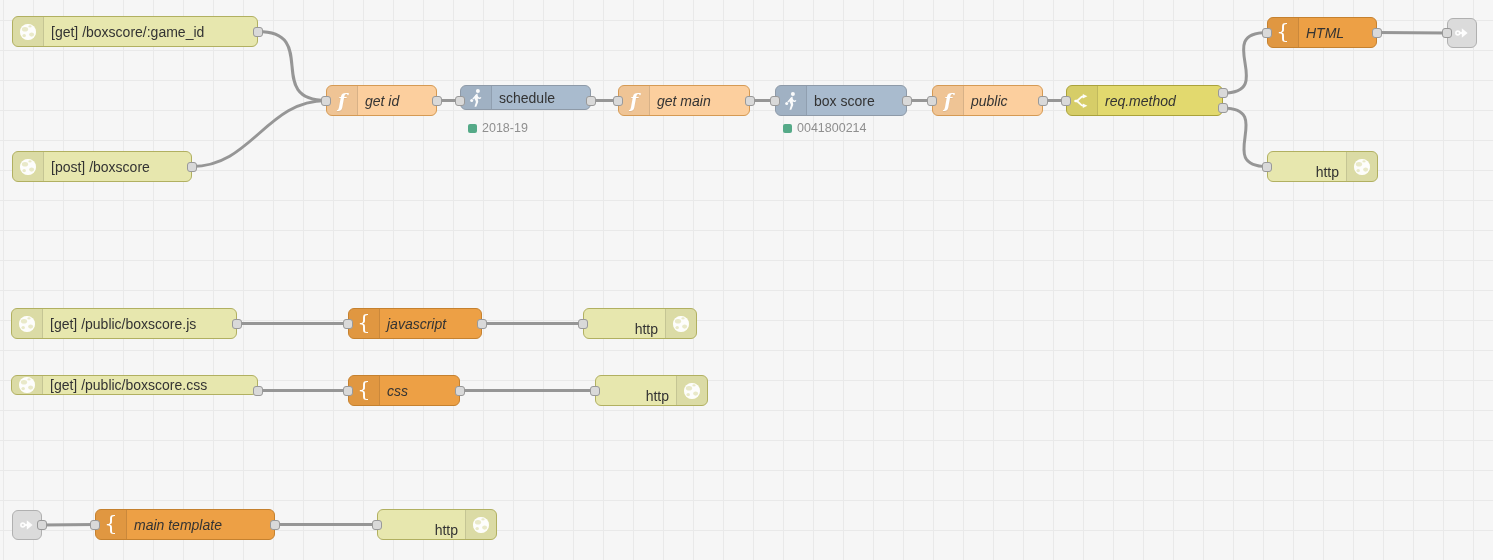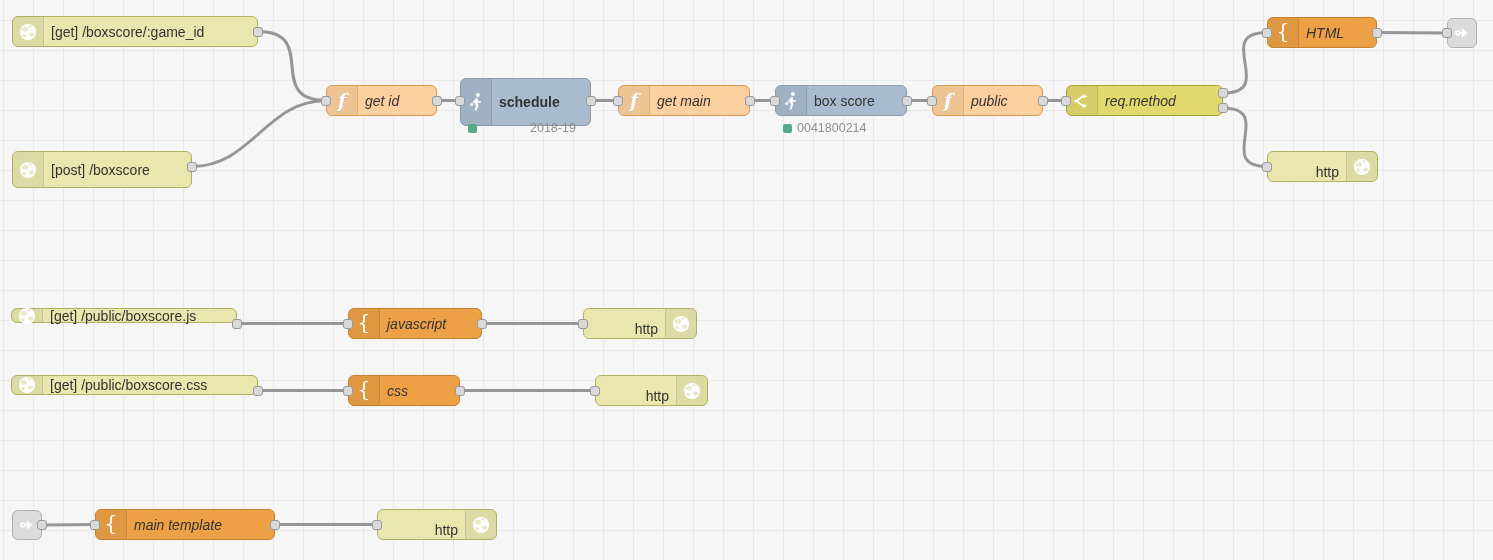--- a/index.html
+++ b/index.html
@@ -103,21 +103,21 @@
         <ellipse cx="6.2" cy="13.6" rx="1.8" ry="1.6" fill="#000"></ellipse>
       </mask>
             </defs>
       <circle cx="10" cy="10" r="8" fill="#ffffff" opacity="0.4"></circle>
       <circle cx="10" cy="10" r="8" fill="#ffffff" opacity="0.95" mask="url(#gm0)"></circle>
     </svg>
         </div>
         <span class="node-label after-left-icon">[get] /boxscore/:game_id</span>
       </div>
       <div class="port" style="left: 253px; top: 26.5px;"></div>
-      <div class="node" style="left: 12px; top: 151px; width: 180px; height: 37px; background: rgb(231, 231, 174); border-color: rgb(177, 176, 97);">
+      <div class="node" style="left: 12px; top: 151px; width: 180px; height: 31px; background: rgb(231, 231, 174); border-color: rgb(177, 176, 97);">
         <div class="icon-region left">
     <svg width="20" height="20" viewBox="0 0 20 20">
       <defs>
               <mask id="gm1">
         <rect width="20" height="20" fill="#fff"></rect>
         <ellipse cx="7" cy="7.2" rx="3.1" ry="2.3" fill="#000"></ellipse>
         <ellipse cx="13.6" cy="12.6" rx="2.5" ry="2.1" fill="#000"></ellipse>
         <ellipse cx="12" cy="4.4" rx="1.7" ry="1.1" fill="#000"></ellipse>
         <ellipse cx="6.2" cy="13.6" rx="1.8" ry="1.6" fill="#000"></ellipse>
       </mask>
@@ -130,36 +130,36 @@
       </div>
       <div class="port" style="left: 187px; top: 161.5px;"></div>
       <div class="node" style="left: 326px; top: 85px; width: 111px; height: 31px; background: rgb(252, 207, 158); border-color: rgb(213, 154, 84);">
         <div class="icon-region left">
           <span class="icon-f">f</span>
         </div>
         <span class="node-label after-left-icon italic">get id</span>
       </div>
       <div class="port" style="left: 321px; top: 95.5px;"></div>
       <div class="port" style="left: 432px; top: 95.5px;"></div>
-      <div class="node" style="left: 460px; top: 78px; width: 131px; height: 48px; background: rgb(169, 187, 206); border-color: rgb(142, 154, 168); font-weight: bold;">
+      <div class="node" style="left: 460px; top: 85px; width: 131px; height: 25px; background: rgb(169, 187, 206); border-color: rgb(142, 154, 168);">
         <div class="icon-region left">
     <svg width="20" height="20" viewBox="0 0 20 20">
       <g fill="#fff" opacity="0.95">
         <circle cx="11.9" cy="3.1" r="2"></circle>
         <path d="M11.6,5.5 C9.3,6.2 8.2,8.1 8.4,10.1 C8.55,11.5 9.6,12.5 9.9,13.9 L8.5,18.7 L10.3,18.7 L12.2,14.1 C12.5,12.9 11.6,11.7 11.8,10.5 C13.1,11.3 14.6,10.9 15.4,9.7 L14.5,8.9 C13.7,9.7 12.9,9.5 12.3,8.7 C11.7,7.9 11.5,6.7 11.6,5.5 Z"></path>
         <path d="M9.3,7.4 L6.3,10.6 L7.4,11.5 L10.1,8.7 Z"></path>
         <circle cx="5.7" cy="12.5" r="1.5"></circle>
       </g>
     </svg>
         </div>
         <span class="node-label after-left-icon">schedule</span>
       </div>
       <div class="port" style="left: 455px; top: 95.5px;"></div>
       <div class="port" style="left: 586px; top: 95.5px;"></div>
-      <div class="status" style="left: 468px; top: 121px; gap: 48px;">
+      <div class="status" style="left: 468px; top: 121px;">
         <span class="status-dot" style="background: rgb(85, 170, 136);"></span>
         <span class="status-text">2018-19</span>
       </div>
       <div class="node" style="left: 618px; top: 85px; width: 132px; height: 31px; background: rgb(252, 207, 158); border-color: rgb(213, 154, 84);">
         <div class="icon-region left">
           <span class="icon-f">f</span>
         </div>
         <span class="node-label after-left-icon italic">get main</span>
       </div>
       <div class="port" style="left: 613px; top: 95.5px;"></div>
@@ -240,21 +240,21 @@
         <ellipse cx="6.2" cy="13.6" rx="1.8" ry="1.6" fill="#000"></ellipse>
       </mask>
             </defs>
       <circle cx="10" cy="10" r="8" fill="#ffffff" opacity="0.4"></circle>
       <circle cx="10" cy="10" r="8" fill="#ffffff" opacity="0.95" mask="url(#gm2)"></circle>
     </svg>
         </div>
         <span class="node-label before-right-icon">http</span>
       </div>
       <div class="port" style="left: 1262px; top: 161.5px;"></div>
-      <div class="node" style="left: 11px; top: 308px; width: 226px; height: 15px; background: rgb(231, 231, 174); border-color: rgb(177, 176, 97);">
+      <div class="node" style="left: 11px; top: 308px; width: 226px; height: 31px; background: rgb(231, 231, 174); border-color: rgb(177, 176, 97);">
         <div class="icon-region left">
     <svg width="20" height="20" viewBox="0 0 20 20">
       <defs>
               <mask id="gm3">
         <rect width="20" height="20" fill="#fff"></rect>
         <ellipse cx="7" cy="7.2" rx="3.1" ry="2.3" fill="#000"></ellipse>
         <ellipse cx="13.6" cy="12.6" rx="2.5" ry="2.1" fill="#000"></ellipse>
         <ellipse cx="12" cy="4.4" rx="1.7" ry="1.1" fill="#000"></ellipse>
         <ellipse cx="6.2" cy="13.6" rx="1.8" ry="1.6" fill="#000"></ellipse>
       </mask>

